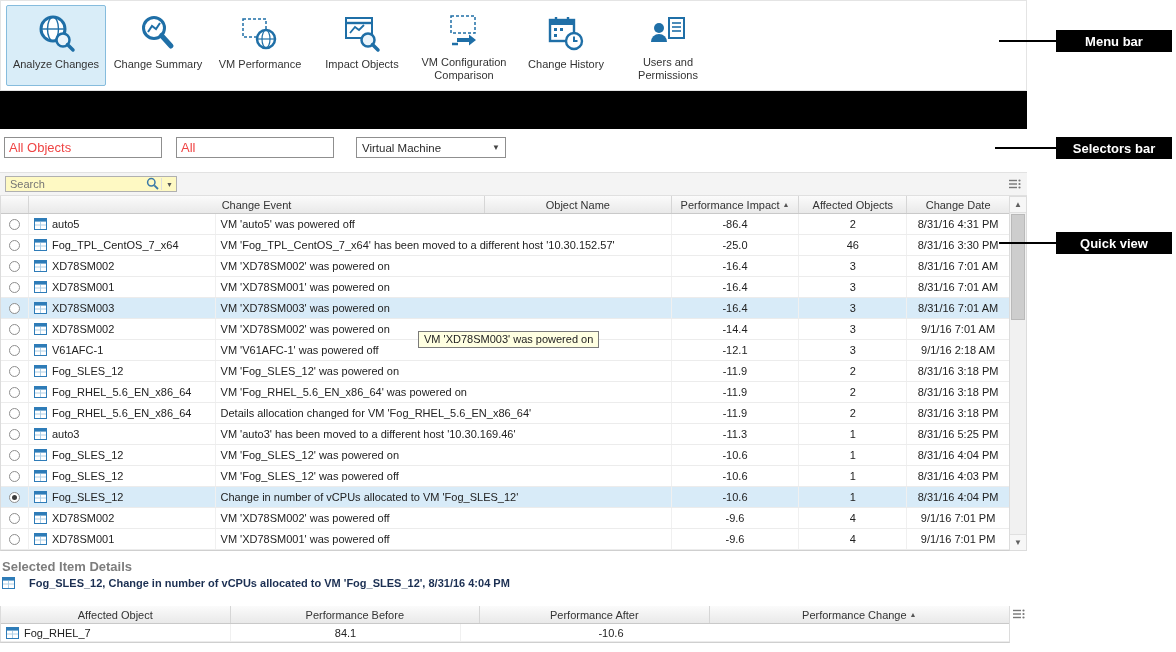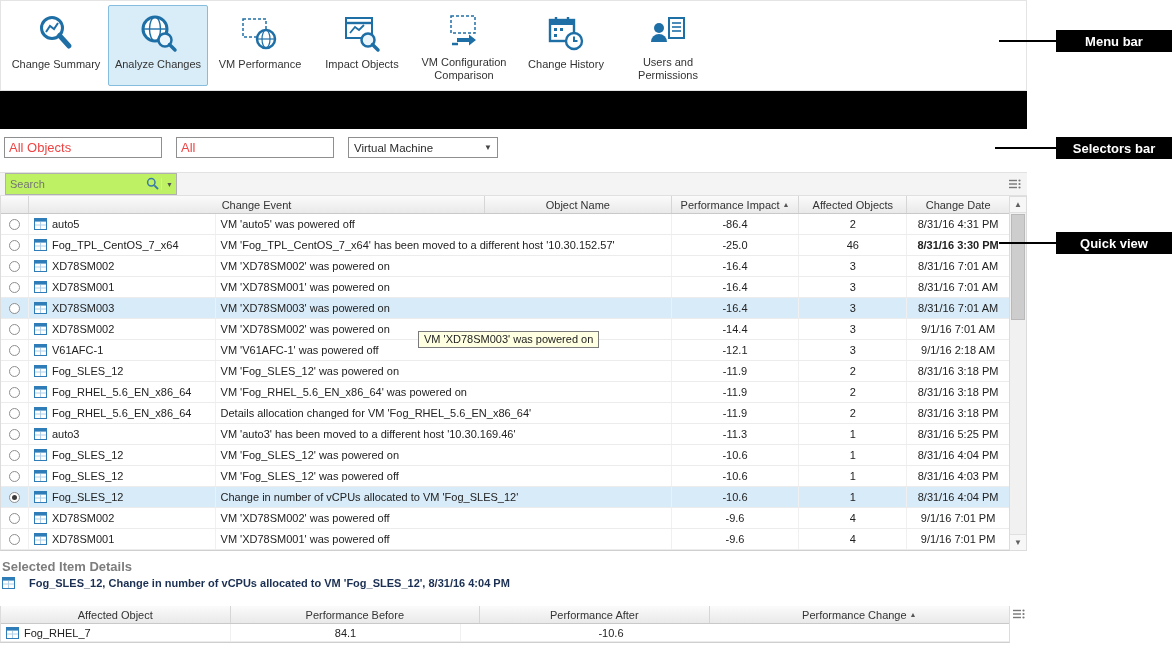--- a/index.html
+++ b/index.html
@@ -13,26 +13,26 @@
   .menu-item { width:100px; margin:2px 1px; padding:4px 2px 2px; display:flex; flex-direction:column; align-items:center; border:1px solid transparent; border-radius:2px; cursor:pointer; }
   .menu-item.selected { background:#d9edf8; border-color:#86bcdd; }
   .mi-icon { height:46px; display:flex; align-items:center; justify-content:center; }
   .mi-label { margin-top:2px; text-align:center; font-size:11px; color:#333; line-height:1.25; }
 
   .blackbar { height:38px; background:#000; }
 
   
   .selectors { padding:8px 4px 6px 4px; display:flex; gap:14px; align-items:center; }
   .sel-input { width:158px; height:21px; border:1px solid #8f8f8f; font-size:13px; padding:0 4px; color:#ef4444; font-family:inherit; background:#fff; }
-  .sel-combo { width:150px; height:21px; border:1px solid #8f8f8f; display:flex; align-items:center; justify-content:space-between; padding:0 5px; font-size:11.5px; background:#fff; cursor:pointer; }
+  .sel-combo { width:150px; height:21px; border:1px solid #8f8f8f; display:flex; align-items:center; justify-content:space-between; padding:0 5px; font-size:11.5px; background:#fff; cursor:pointer;margin-left:8px; }
   .combo-arrow { font-size:8px; color:#444; }
 
   
   .searchrow { margin-top:8px; background:#f4f4f4; border-top:1px solid #e2e2e2; border-bottom:1px solid #e0e0e0; height:24px; display:flex; align-items:center; justify-content:space-between; padding:0 5px; }
-  .searchbox { width:172px; height:22px; background:#bef264; border:1px solid #b0b0b0; display:flex; align-items:center; padding-right:3px; }
+  .searchbox { width:172px; height:16px; background:#fef9c3; border:1px solid #b0b0b0; display:flex; align-items:center; padding-right:3px; }
   .searchbox input { flex:1; border:none; outline:none; font-size:11px; padding:0 4px; font-family:inherit; color:#333; min-width:0; background:transparent; }
   .sb-sep { width:1px; height:12px; background:#ddd; margin:0 2px; }
   .mini-arrow { font-size:7px; color:#555; margin-left:2px; }
   .grid-options { display:flex; align-items:center; cursor:pointer; }
 
   
   .qv-wrap { display:flex; align-items:stretch; }
   .qv-main { width:1010px; border-left:1px solid #dcdcdc; border-right:1px solid #dcdcdc; border-bottom:1px solid #cfcfcf; }
   .thead { display:flex; height:18px; background:linear-gradient(#fbfbfb,#e9e9e9); border-bottom:1px solid #c9c9c9; }
   .th { display:flex; align-items:center; justify-content:center; font-size:11px; color:#333; border-right:1px solid #d6d6d6; cursor:pointer; white-space:nowrap; overflow:hidden; }
@@ -78,42 +78,42 @@
   .annotation-label { position:absolute; left:1056px; width:116px; height:22px; background:#000; color:#fff; font-weight:bold; font-size:13px; display:flex; align-items:center; justify-content:center; z-index:40; }
   .annotation-line { position:absolute; height:2px; background:#000; z-index:40; }
 </style>
 </head>
 <body>
 
 <div class="app">
 
   <div class="menubar">
 
-    <div class="menu-item">
-      <span class="mi-icon">
-        <svg width="40" height="40" viewBox="0 0 40 40">
-          <circle cx="16" cy="15" r="10.5" fill="none" stroke="#1f6fa7" stroke-width="3"></circle>
-          <line x1="23.5" y1="22.5" x2="33" y2="33" stroke="#1f6fa7" stroke-width="5" stroke-linecap="round"></line>
-          <path d="M10 19 L14 13 L18 16 L22 10" fill="none" stroke="#1f6fa7" stroke-width="2"></path>
-        </svg>
-      </span>
-      <span class="mi-label">Change Summary</span>
-    </div>
-
     <div class="menu-item selected">
       <span class="mi-icon">
         <svg width="40" height="40" viewBox="0 0 40 40">
           <circle cx="17" cy="16" r="12" fill="#fff" stroke="#1f6fa7" stroke-width="3"></circle>
           <ellipse cx="17" cy="16" rx="5.5" ry="12" fill="none" stroke="#1f6fa7" stroke-width="1.4"></ellipse>
           <line x1="5" y1="16" x2="29" y2="16" stroke="#1f6fa7" stroke-width="1.4"></line>
           <circle cx="27" cy="27" r="6.5" fill="#eaf4fb" stroke="#1f6fa7" stroke-width="2.5"></circle>
           <line x1="31.5" y1="31.5" x2="37" y2="37" stroke="#1f6fa7" stroke-width="3.5" stroke-linecap="round"></line>
         </svg>
       </span>
       <span class="mi-label">Analyze Changes</span>
+    </div>
+
+    <div class="menu-item">
+      <span class="mi-icon">
+        <svg width="40" height="40" viewBox="0 0 40 40">
+          <circle cx="16" cy="15" r="10.5" fill="none" stroke="#1f6fa7" stroke-width="3"></circle>
+          <line x1="23.5" y1="22.5" x2="33" y2="33" stroke="#1f6fa7" stroke-width="5" stroke-linecap="round"></line>
+          <path d="M10 19 L14 13 L18 16 L22 10" fill="none" stroke="#1f6fa7" stroke-width="2"></path>
+        </svg>
+      </span>
+      <span class="mi-label">Change Summary</span>
     </div>
 
     <div class="menu-item">
       <span class="mi-icon">
         <svg width="40" height="40" viewBox="0 0 40 40">
           <rect x="3" y="6" width="23" height="18" fill="none" stroke="#1f6fa7" stroke-width="1.5" stroke-dasharray="3,2"></rect>
           <circle cx="26" cy="26" r="9" fill="#fff" stroke="#1f6fa7" stroke-width="2.5"></circle>
           <ellipse cx="26" cy="26" rx="4" ry="9" fill="none" stroke="#1f6fa7" stroke-width="1.2"></ellipse>
           <line x1="17" y1="26" x2="35" y2="26" stroke="#1f6fa7" stroke-width="1.2"></line>
         </svg>
@@ -260,21 +260,21 @@
           <rect x="1" y="1" width="11" height="2.6" fill="#2e7cb8"></rect>
           <line x1="1" y1="7" x2="12" y2="7" stroke="#aecfe6"></line>
           <line x1="6.5" y1="4" x2="6.5" y2="11" stroke="#aecfe6"></line>
         </svg>
       </span>
       <span>Fog_TPL_CentOS_7_x64</span>
     </div>
     <div class="cell c-event">VM 'Fog_TPL_CentOS_7_x64' has been moved to a different host '10.30.152.57'</div>
     <div class="cell c-impact">-25.0</div>
     <div class="cell c-affected">46</div>
-    <div class="cell c-date" style="border-right:none;font-weight:bold;">8/31/16 3:30 PM</div>
+    <div class="cell c-date" style="border-right:none;">8/31/16 3:30 PM</div>
   </div>
           <div class="trow">
     <div class="cell c-radio">
       <span class="radio"></span>
     </div>
     <div class="cell c-name">
       <span class="vm-icon">
         <svg width="13" height="12" viewBox="0 0 13 12">
           <rect x="0.5" y="0.5" width="12" height="11" fill="#fff" stroke="#2e7cb8"></rect>
           <rect x="1" y="1" width="11" height="2.6" fill="#2e7cb8"></rect>

